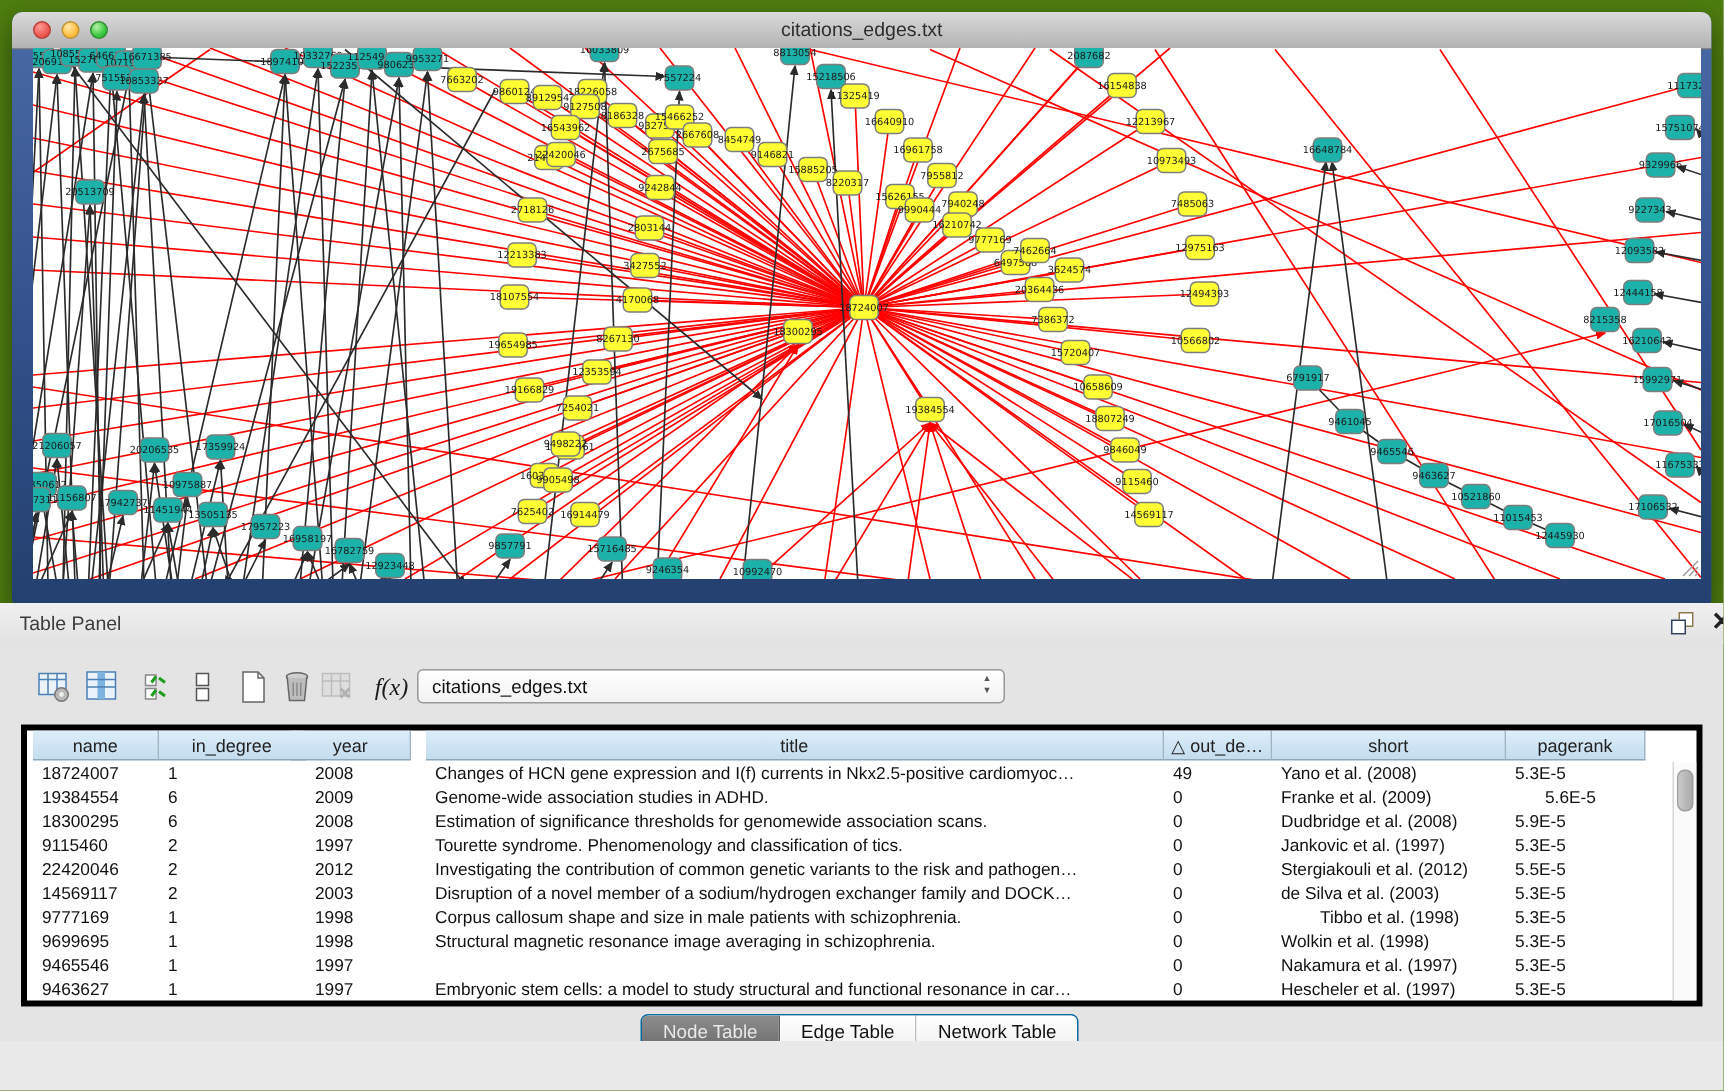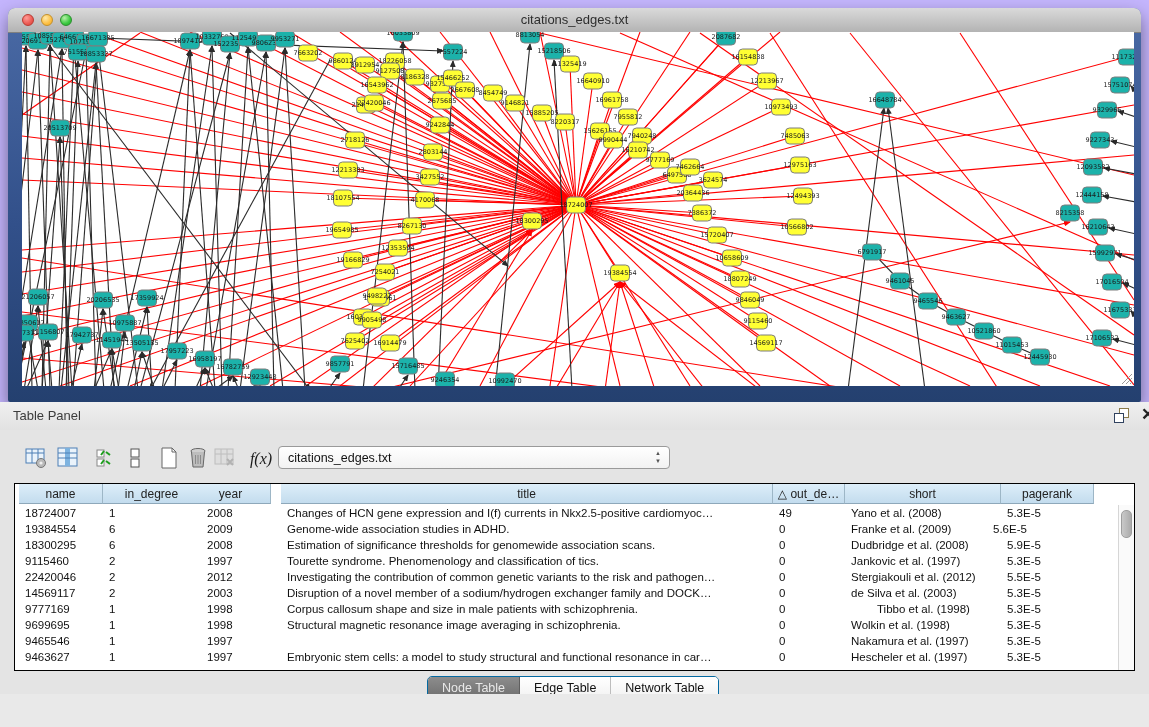--- a/index.html
+++ b/index.html
@@ -1,17 +1,17 @@
 <!DOCTYPE html>
 <html><head>
 <meta charset="utf-8">
 <style>
   html,body{margin:0;padding:0;}
   body{font-family:"Liberation Sans",sans-serif;background:#e9e9e9;}
-  .stage{position:relative;width:1149px;height:694px;background:#c4b5fd;overflow:hidden;}
+  .stage{position:relative;width:1149px;height:694px;background:#4d7c0f;overflow:hidden;}
 
   
   .gwin{position:absolute;left:8px;top:8px;width:1133px;height:394px;border-radius:7px 7px 2px 2px;
         box-shadow:0 8px 18px rgba(0,0,0,.45);background:linear-gradient(180deg,#4a6aa5 0%,#32508a 55%,#24406f 100%);}
   .titlebar{position:absolute;left:0;top:0;width:100%;height:24px;border-radius:7px 7px 0 0;
         background:linear-gradient(#dadada,#b3b3b3);border-bottom:1px solid #808080;}
   .title{position:absolute;left:0;right:0;top:4px;text-align:center;font-size:13px;color:#2e2e2e;}
   .tl{position:absolute;top:6px;width:12px;height:12px;border-radius:50%;box-sizing:border-box;}
   .tl.red{left:14px;background:radial-gradient(circle at 35% 30%,#ff9a96,#ec5b54 60%,#d94338);border:1px solid #b93a32;}
   .tl.yel{left:33px;background:radial-gradient(circle at 35% 30%,#ffe9a8,#fdbf43 60%,#efa922);border:1px solid #c3902c;}
@@ -33,21 +33,21 @@
 
   .toolrow{position:absolute;left:0;top:40px;width:100%;height:38px;}
   .tbtn{position:absolute;top:2px;width:28px;height:30px;}
   .fx{font-family:"Liberation Serif",serif;font-style:italic;font-size:16px;color:#1a1a1a;text-align:center;line-height:30px;}
   .combo{position:absolute;left:278px;top:4px;width:392px;height:23px;background:linear-gradient(#ffffff,#f2f2f2);
         border:1px solid #9a9a9a;border-radius:4px;box-sizing:border-box;}
   .combo .val{position:absolute;left:9px;top:4px;font-size:12.5px;color:#111;}
   .combo .step{position:absolute;right:5px;top:2px;width:12px;height:18px;font-size:6px;color:#555;text-align:center;line-height:8px;}
 
   .twrap{position:absolute;left:14px;top:81px;width:1121px;height:188px;background:#ffffff;
-        border:1px solid #000000;box-sizing:border-box;overflow:hidden;}
+        border:4px solid #000000;box-sizing:border-box;overflow:hidden;}
   .thead{position:absolute;left:0;top:0;height:21px;width:100%;}
   .th{position:absolute;top:0;height:20px;background:linear-gradient(#ddeef9,#c3dcee);
       border-right:1px solid #9db6c6;border-bottom:1px solid #8ea8ba;box-sizing:border-box;
       font-size:12px;color:#222;text-align:center;line-height:20px;overflow:hidden;white-space:nowrap;}
   .trow{position:absolute;left:0;height:16px;width:1090px;}
   .td{position:absolute;top:0;height:16px;font-size:11.5px;color:#111;line-height:16px;
       overflow:hidden;white-space:nowrap;padding-left:6px;box-sizing:border-box;}
   .vscroll{position:absolute;right:0;top:21px;bottom:0;width:15px;background:#fafafa;border-left:1px solid #d6d6d6;}
   .vthumb{position:absolute;left:2px;top:5px;width:9px;height:26px;border-radius:5px;
       background:linear-gradient(90deg,#c9c9c9,#ababab);border:1px solid #9e9e9e;}
@@ -905,21 +905,21 @@
             <div class="td" style="left: 830px; width: 156px;">Yano et al. (2008)</div>
             <div class="td" style="left: 986px; width: 93px;">5.3E-5</div>
           </div>
           <div class="trow" style="top: 37px;">
             <div class="td" style="left: 4px; width: 84px;">19384554</div>
             <div class="td" style="left: 88px; width: 98px;">6</div>
             <div class="td" style="left: 186px; width: 80px;">2009</div>
             <div class="td" style="left: 266px; width: 492px;">Genome-wide association studies in ADHD.</div>
             <div class="td" style="left: 758px; width: 72px;">0</div>
             <div class="td" style="left: 830px; width: 156px;">Franke et al. (2009)</div>
-            <div class="td" style="left: 972px; width: 93px;">5.6E-5</div>
+            <div class="td" style="left: 1006px; width: 93px;">5.6E-5</div>
           </div>
           <div class="trow" style="top: 53px;">
             <div class="td" style="left: 4px; width: 84px;">18300295</div>
             <div class="td" style="left: 88px; width: 98px;">6</div>
             <div class="td" style="left: 186px; width: 80px;">2008</div>
             <div class="td" style="left: 266px; width: 492px;">Estimation of significance thresholds for genomewide association scans.</div>
             <div class="td" style="left: 758px; width: 72px;">0</div>
             <div class="td" style="left: 830px; width: 156px;">Dudbridge et al. (2008)</div>
             <div class="td" style="left: 986px; width: 93px;">5.9E-5</div>
           </div>

